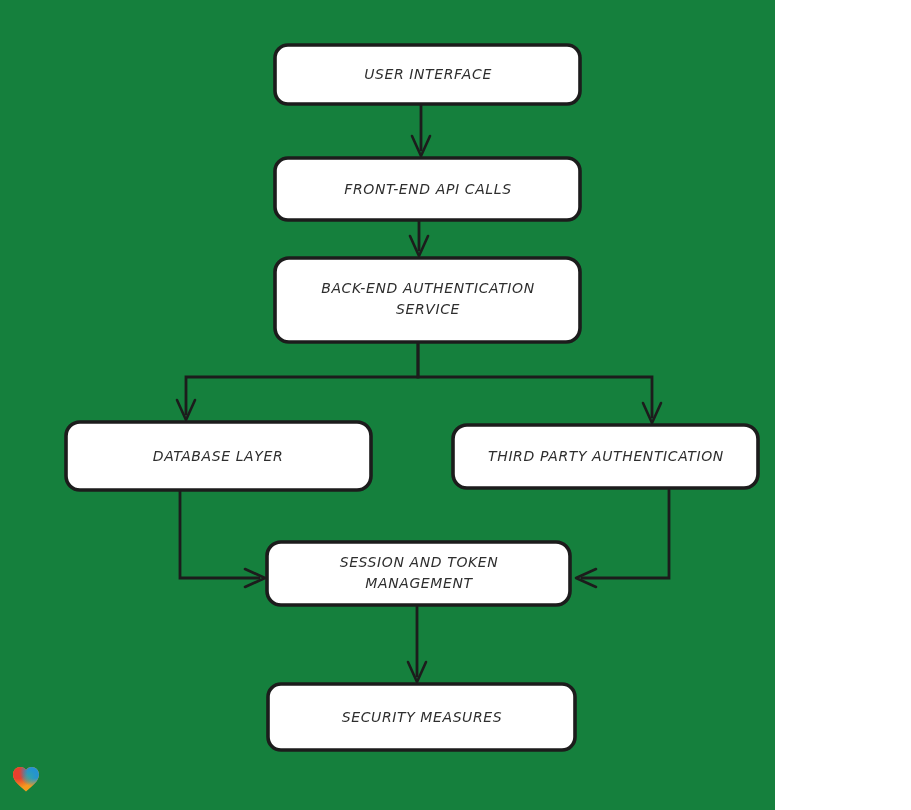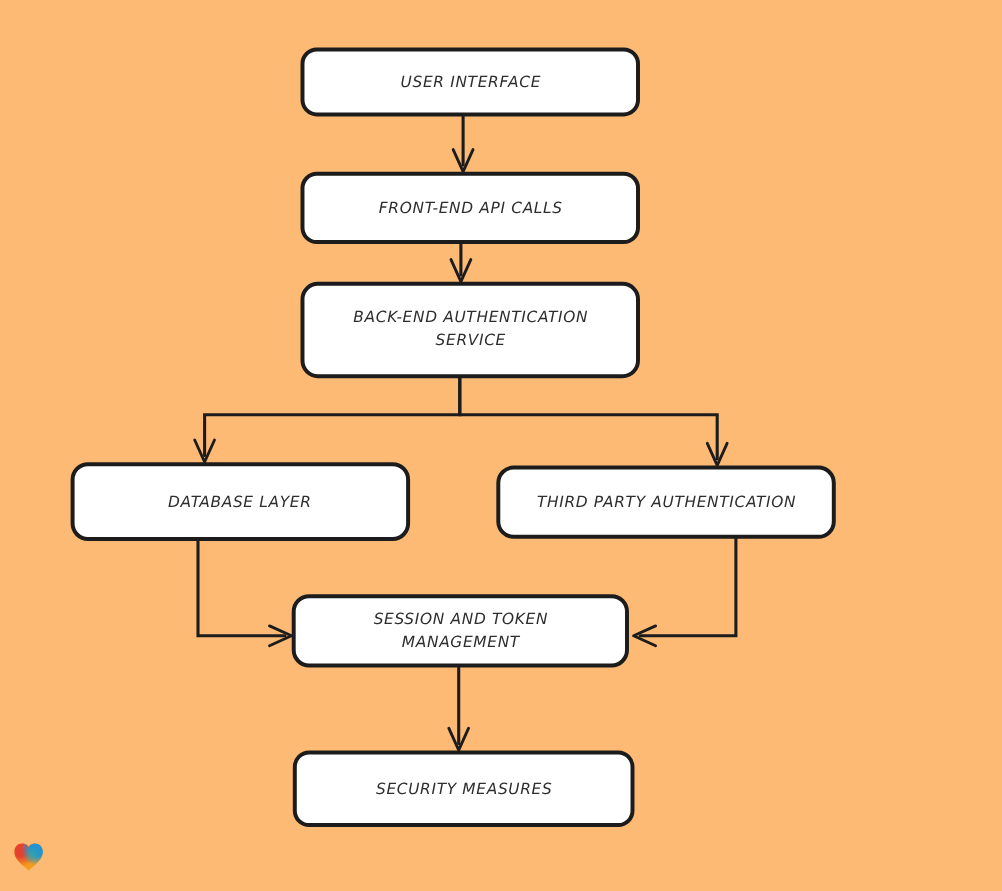--- a/index.html
+++ b/index.html
@@ -6,23 +6,23 @@
     margin: 0;
     padding: 0;
     background: #ffffff;
     width: 911px;
     height: 810px;
     overflow: hidden;
     font-family: "DejaVu Sans", sans-serif;
   }
   .canvas {
     position: relative;
-    width: 911px;
+    width: 775px;
     height: 810px;
-    background: #fdba74;
+    background: #15803d;
   }
   .node-box {
     fill: #ffffff;
     stroke-width: 3.6px;
     stroke-linejoin: round;
   }
   .node-label {
     font-family: "DejaVu Sans", sans-serif;
     font-style: italic;
     font-size: 14px;

